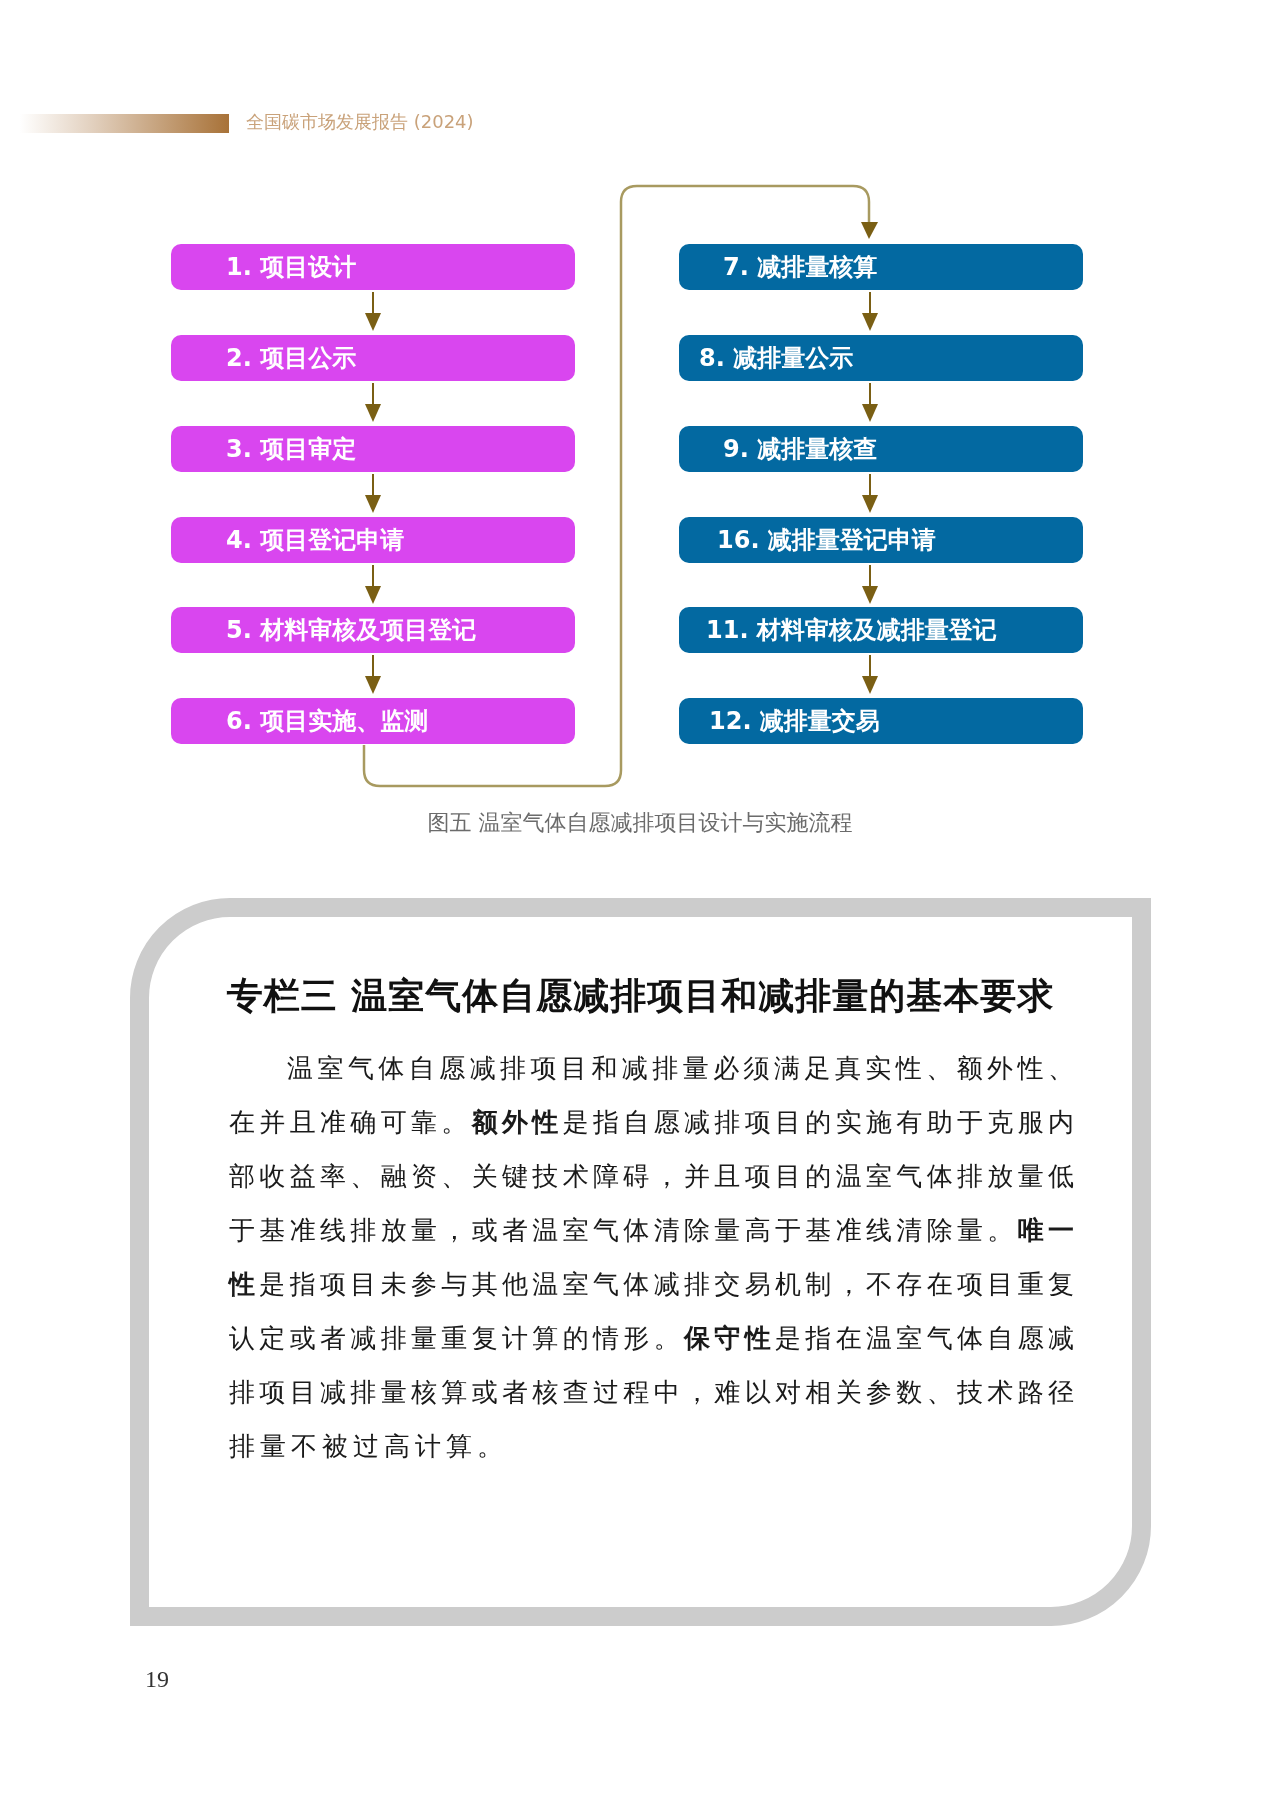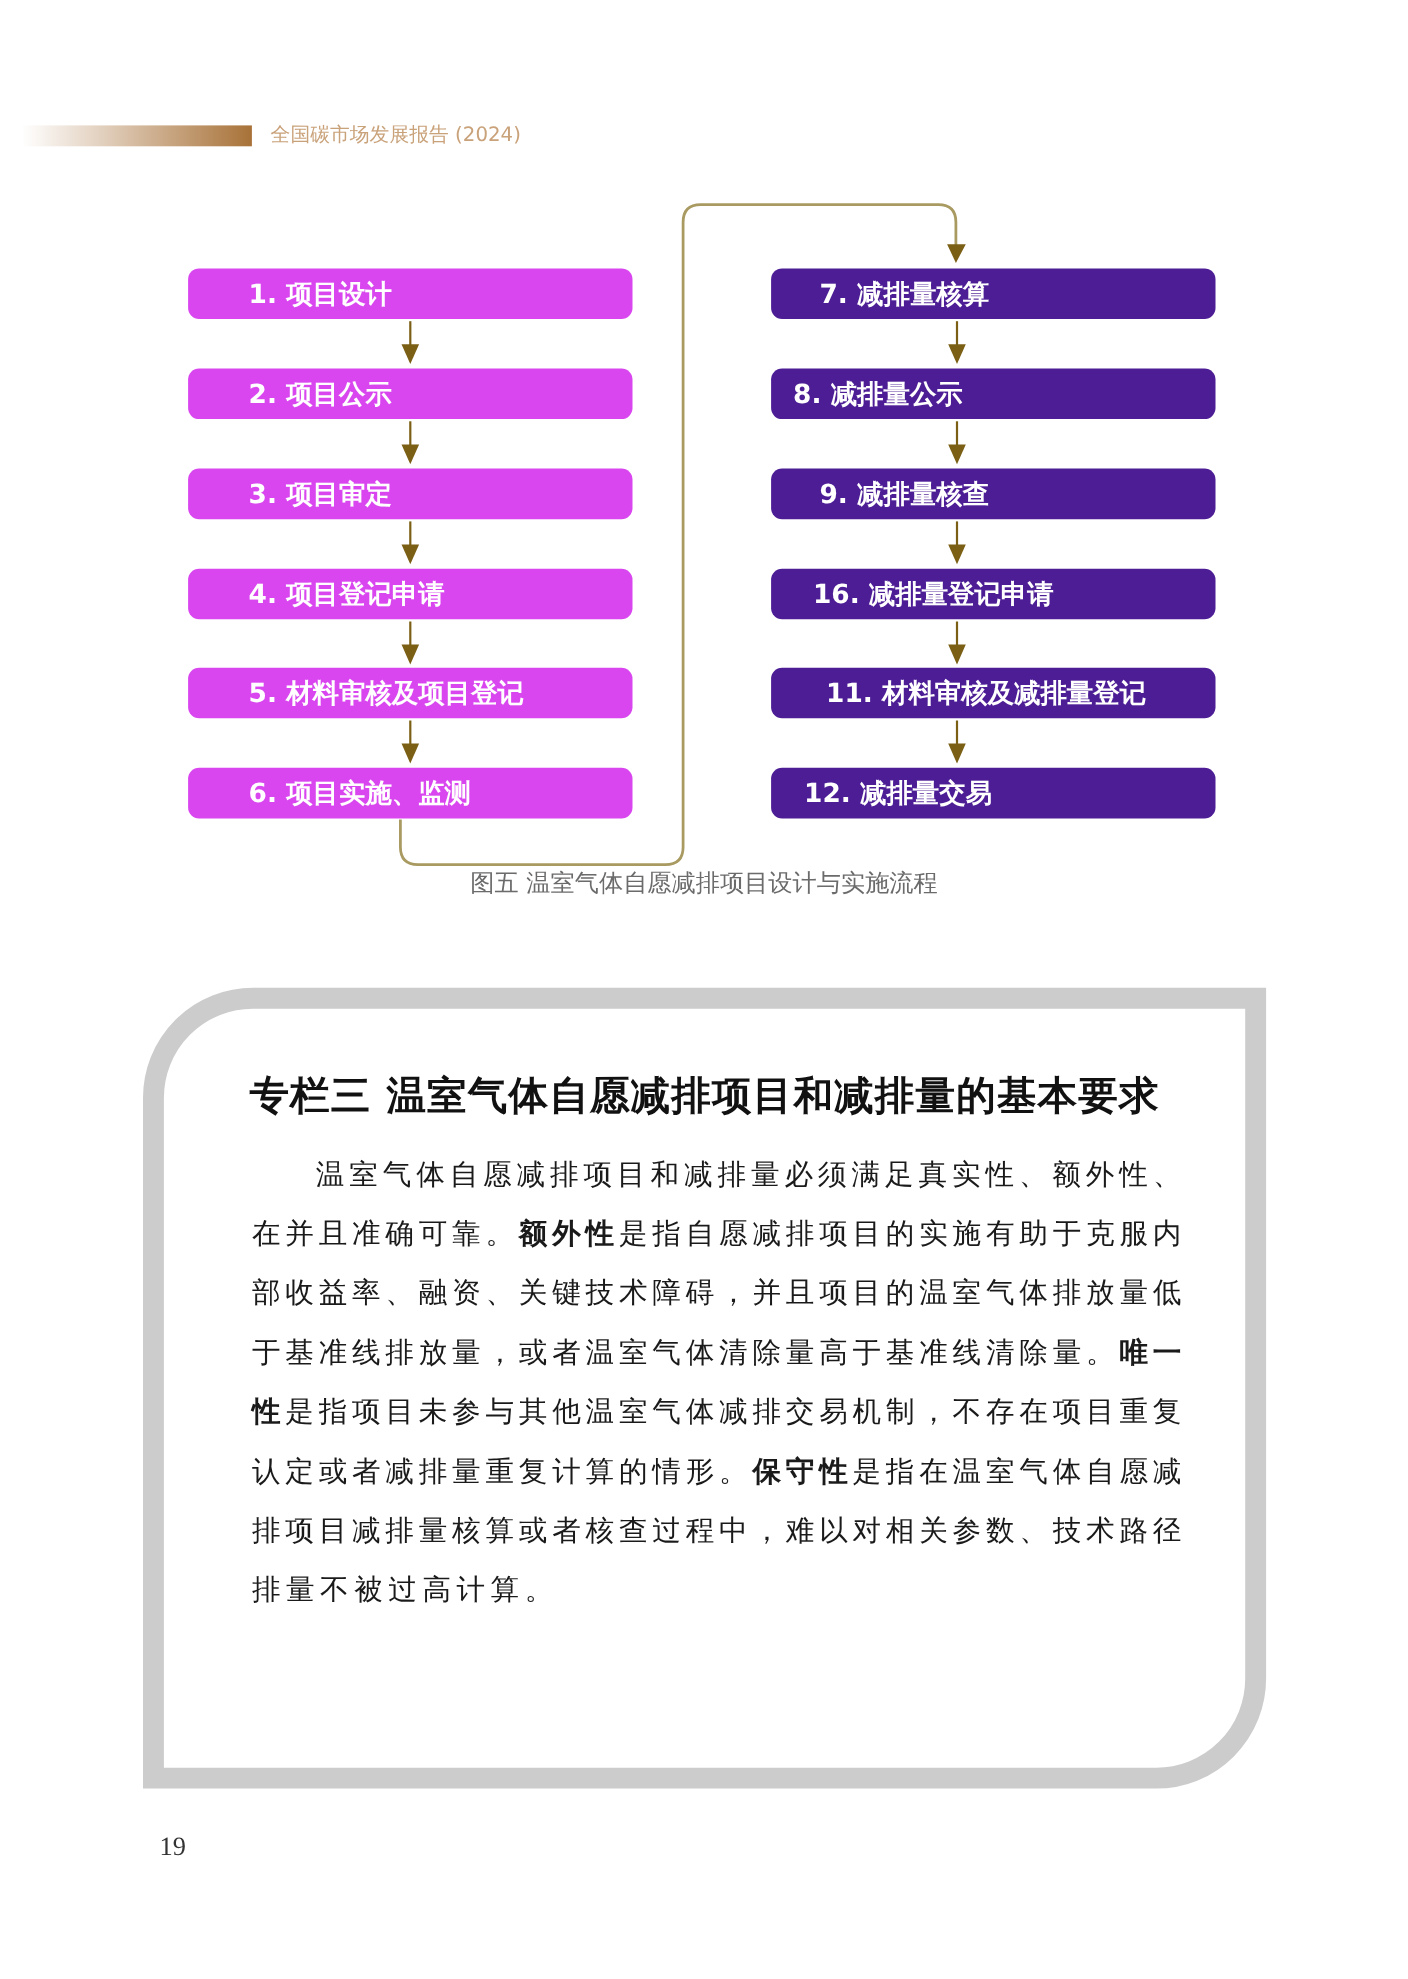--- a/index.html
+++ b/index.html
@@ -13,23 +13,23 @@
   .hdr-text { left: 246px; top: 110px; font-size: 18px; color: #c9a27a; white-space: nowrap;
               font-family: "DejaVu Sans", sans-serif; letter-spacing: 0px; }
 
   
   .flow { left: 0; top: 0; width: 1280px; height: 860px; }
   .step { position: absolute; height: 46px; width: 404px; border-radius: 10px;
           display: flex; align-items: center; box-sizing: border-box;
           font-family: "DejaVu Sans", sans-serif; font-weight: bold; font-size: 24px; color: #ffffff;
           white-space: nowrap; }
   .step.left  { left: 171px; background: #d946ef; padding-left: 55px; }
-  .step.right { left: 701px; background: #4c1d95; padding-left: 44px; }
+  .step.right { left: 679px; background: #0369a1; padding-left: 44px; }
 
-  .caption { left: 0; width: 1280px; top: 788px; text-align: center; font-size: 22px; color: #6b6b6b;
+  .caption { left: 0; width: 1280px; top: 808px; text-align: center; font-size: 22px; color: #6b6b6b;
              font-family: "DejaVu Sans", sans-serif; white-space: nowrap; }
 
   
   .frame { left: 130px; top: 898px; width: 1021px; height: 728px; box-sizing: border-box;
            border: 19px solid #cccccc; border-radius: 100px 0 100px 0; background: #ffffff; }
   .box-title { left: 130px; width: 1021px; top: 972px; text-align: center; font-size: 36px; font-weight: bold;
                color: #111111; font-family: "DejaVu Serif", serif; white-space: nowrap; letter-spacing: 1px; }
   .para { left: 229px; top: 1044px; width: 845px; }
   .line { display: block; height: 54px; line-height: 48px; font-size: 26px; color: #1a1a1a;
           font-family: "DejaVu Serif", serif; text-align: justify; text-align-last: justify; white-space: nowrap; }
@@ -104,21 +104,21 @@
 <div class="step left" style="top:335px">2. 项目公示</div>
 <div class="step left" style="top:426px">3. 项目审定</div>
 <div class="step left" style="top:517px">4. 项目登记申请</div>
 <div class="step left" style="top:607px">5. 材料审核及项目登记</div>
 <div class="step left" style="top:698px">6. 项目实施、监测</div>
 
 <div class="step right" style="top:244px; padding-left:44px">7. 减排量核算</div>
 <div class="step right" style="top:335px; padding-left:20px">8. 减排量公示</div>
 <div class="step right" style="top:426px; padding-left:44px">9. 减排量核查</div>
 <div class="step right" style="top:517px; padding-left:38px">16. 减排量登记申请</div>
-<div class="step right" style="top:607px; padding-left:50px">11. 材料审核及减排量登记</div>
+<div class="step right" style="top:607px; padding-left:27px">11. 材料审核及减排量登记</div>
 <div class="step right" style="top:698px; padding-left:30px">12. 减排量交易</div>
 
 <div class="abs caption">图五 温室气体自愿减排项目设计与实施流程</div>
 
 <div class="abs frame"></div>
 <div class="abs box-title">专栏三 温室气体自愿减排项目和减排量的基本要求</div>
 
 <div class="abs para">
   <span class="line first" style="letter-spacing: 0px;"><span>温室气体自愿减排项目和减排量必须满足真实性、额外性、</span></span>
   <span class="line" style="letter-spacing: 0px;"><span>在并且准确可靠。</span><b>额外性</b><span>是指自愿减排项目的实施有助于克服内</span></span>

